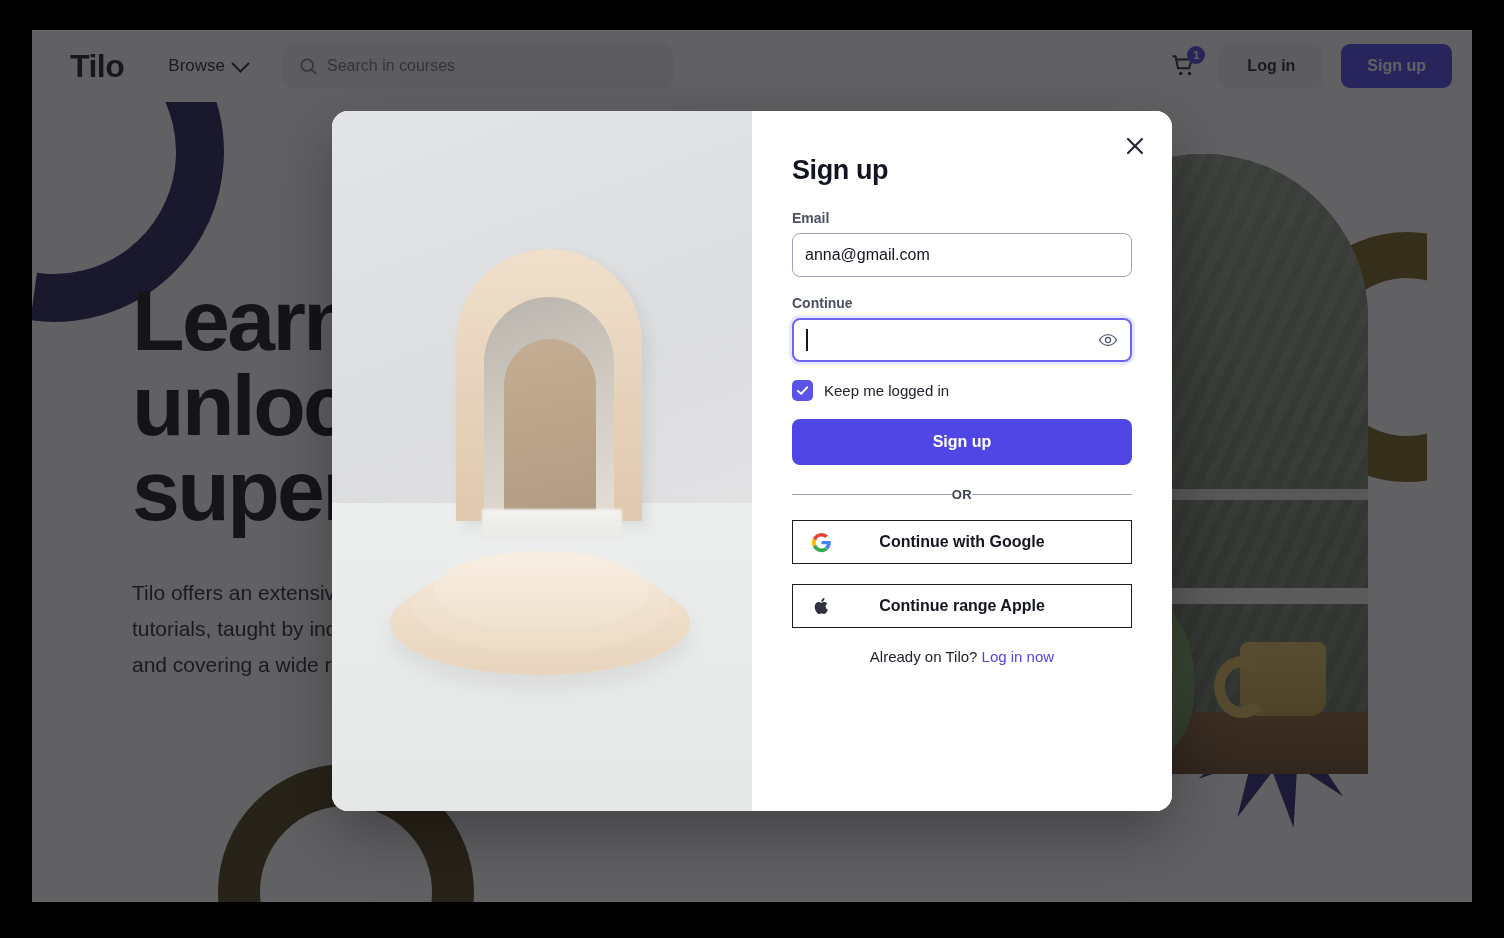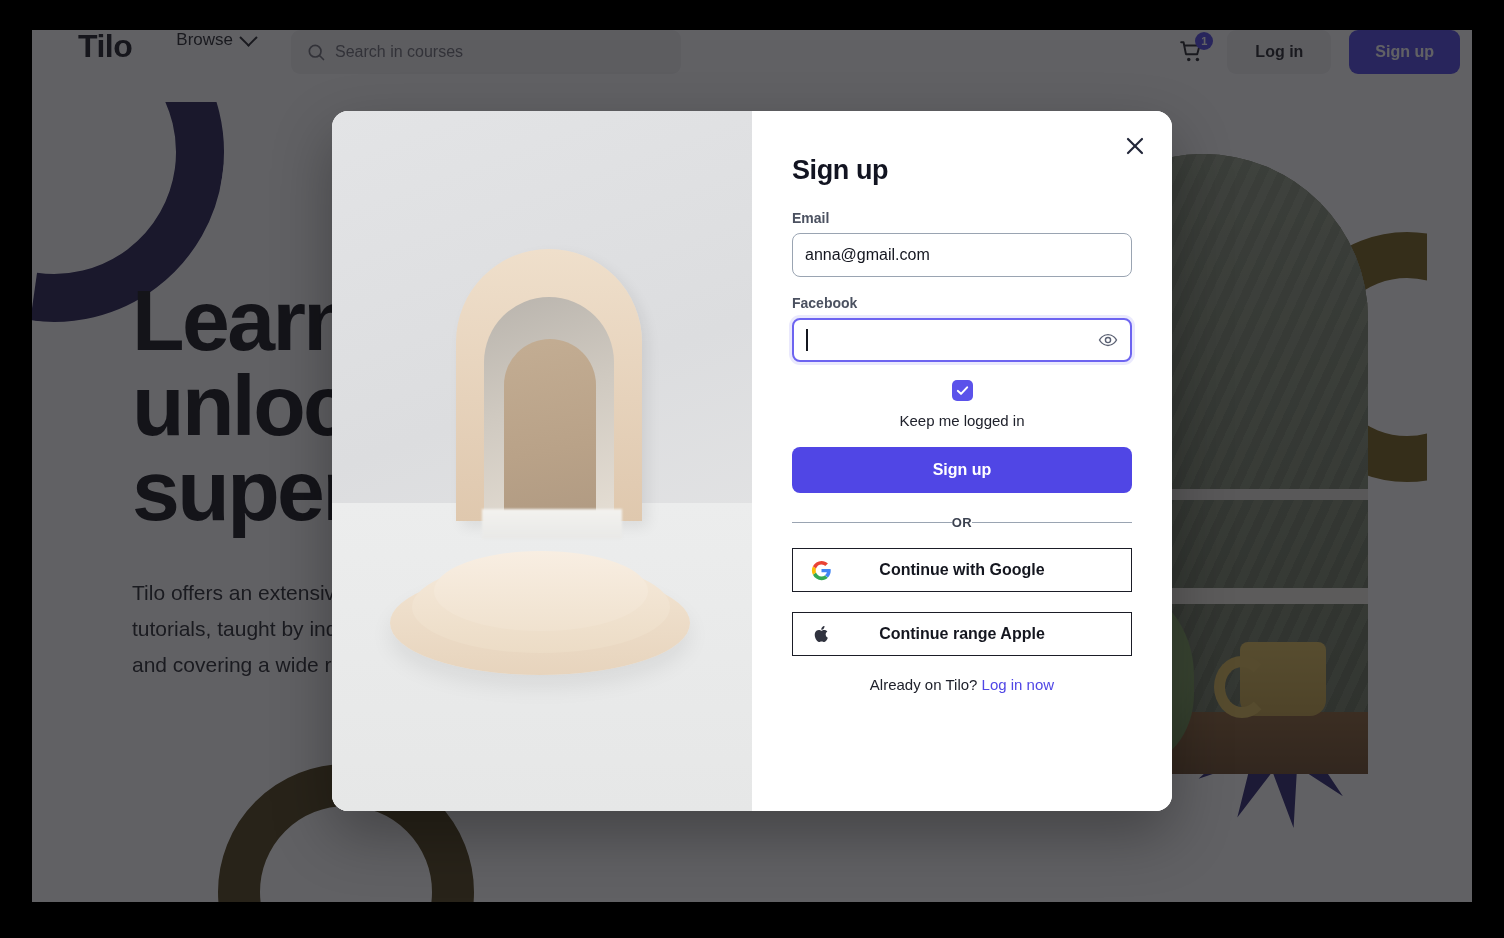--- a/index.html
+++ b/index.html
@@ -33,26 +33,26 @@
   
   .page {
     position: absolute;
     inset: 0;
     background: #ffffff;
   }
 
   
   .navbar {
     position: absolute;
-    left: 16px; top: 0;
+    left: 8px; top: 0;
     width: 100%;
     height: 72px;
     background: #ffffff;
     display: flex;
-    align-items: flex-start;
+    align-items: center;
     padding: 0 28px 0 30px;
     z-index: 4;
   }
 
   .logo {
     font-size: 32px;
     font-weight: 700;
     letter-spacing: -0.5px;
     color: #18181f;
     line-height: 1;
@@ -428,21 +428,20 @@
     width: 24px; height: 24px;
     background: none; border: none; cursor: pointer;
     display: flex; align-items: center; justify-content: center;
   }
 
   .checkbox-row {
     display: flex;
     align-items: center;
     gap: 11px;
     margin: 6px 0 18px 0;
-    flex-direction: column;
   }
   .checkbox {
     width: 21px; height: 21px;
     border-radius: 5px;
     background: #5b52ea;
     display: flex; align-items: center; justify-content: center;
     cursor: pointer;
     flex: none;
   }
   .checkbox-label {
@@ -605,21 +604,21 @@
         </button>
 
         <div class="modal-title">Sign up</div>
 
         <div class="field">
           <div class="field-label">Email</div>
           <input class="text-input" type="text" value="anna@gmail.com" style="">
         </div>
 
         <div class="field">
-          <div class="field-label">Facebook</div>
+          <div class="field-label">Continue</div>
           <div class="pw-wrap">
             <input class="text-input" type="password" value="" style="">
             <span class="caret"></span>
             <button class="eye-btn">
               <svg width="20" height="20" viewBox="0 0 24 24" fill="none">
                 <path d="M1.8 12S5.5 5.5 12 5.5 22.2 12 22.2 12 18.5 18.5 12 18.5 1.8 12 1.8 12Z" stroke="#5b6173" stroke-width="1.7"></path>
                 <circle cx="12" cy="12" r="3.1" stroke="#5b6173" stroke-width="1.7"></circle>
               </svg>
             </button>
           </div>

